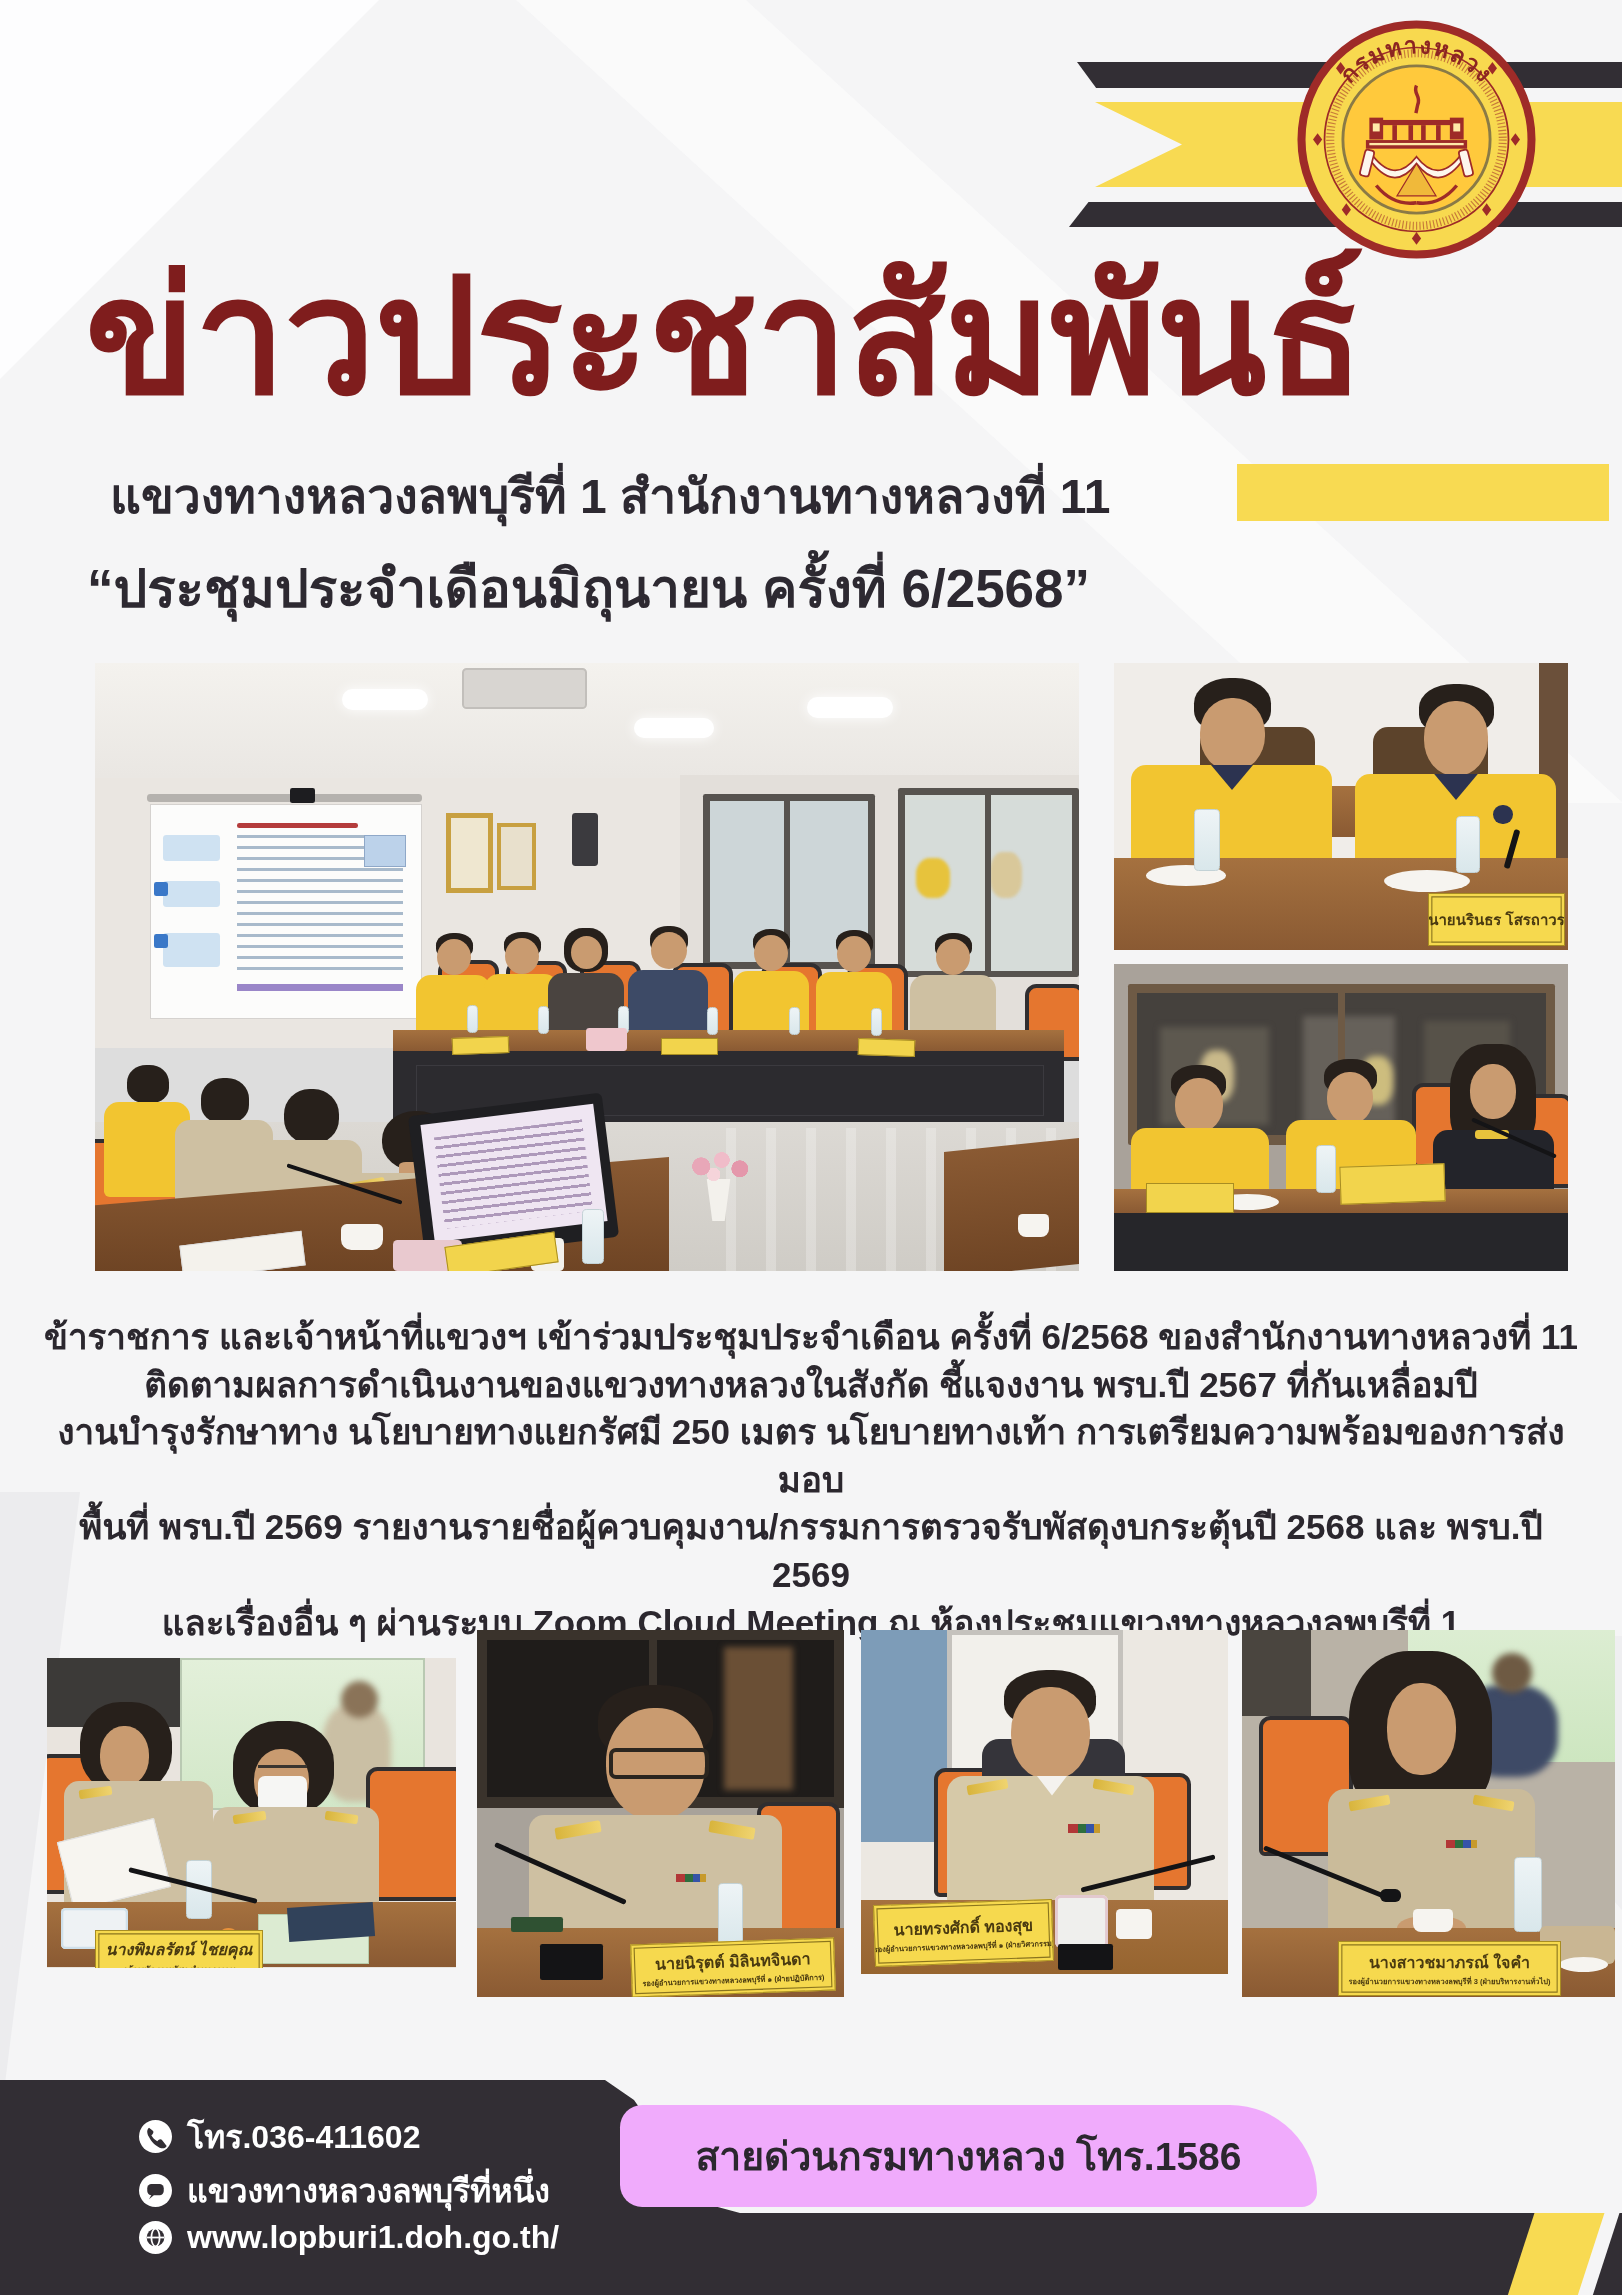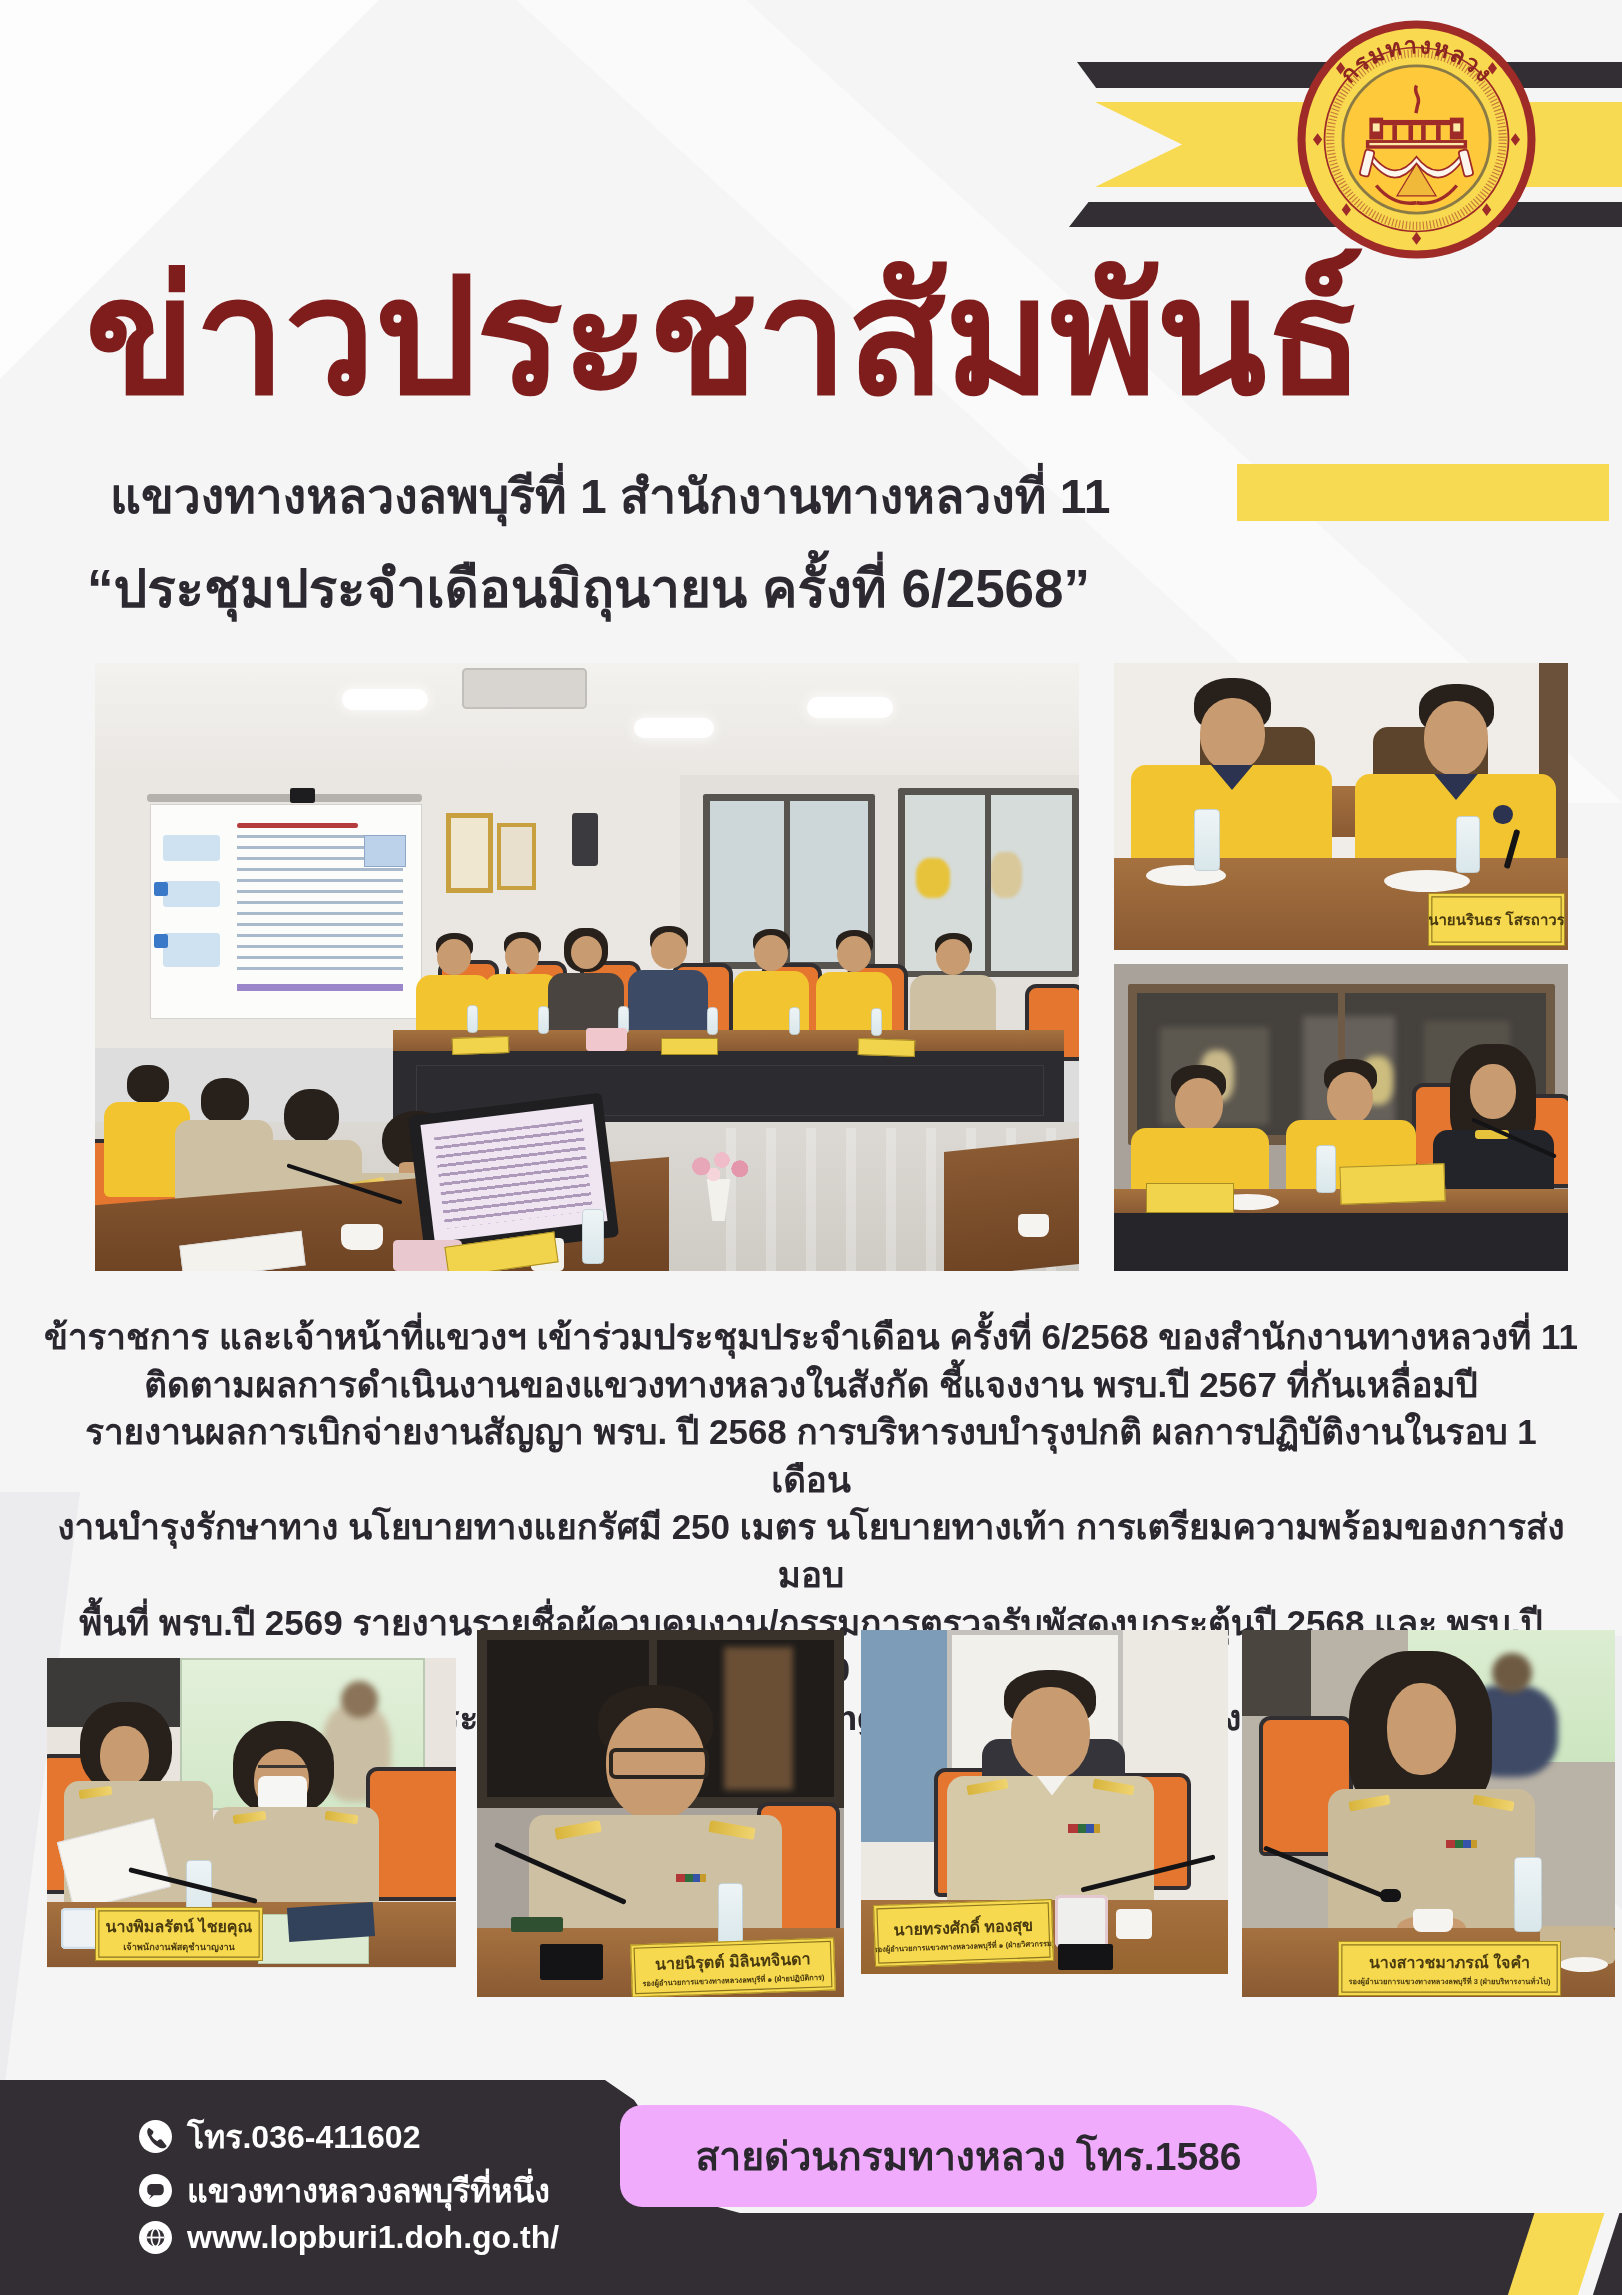--- a/index.html
+++ b/index.html
@@ -320,21 +320,20 @@
     <div class="bottle a" style="left:202px;top:181px;width:18.4px;height:46px;"></div>
     <div class="plate a" style="left:101px;top:230px;width:64px;height:16px;"></div>
     <div class="a" style="left:226px;top:201px;width:103px;height:36px;background:#f2d44c;border:1.7px solid #a88d22;transform:rotate(-2deg);"></div>
     <div class="a" style="left:32px;top:219px;width:86px;height:27.5px;background:#f2d44c;border:1.7px solid #a88d22;"></div>
     <div class="a mic" style="left:354px;top:172px;width:92px;height:4px;transform:rotate(24deg);"></div>
   </div>
 
   <div class="a" style="left:42px;top:1313px;width:1538px;">
     <div class="bodyline">ข้าราชการ และเจ้าหน้าที่แขวงฯ เข้าร่วมประชุมประจำเดือน ครั้งที่ 6/2568 ของสำนักงานทางหลวงที่ 11</div>
     <div class="bodyline">ติดตามผลการดำเนินงานของแขวงทางหลวงในสังกัด ชี้แจงงาน พรบ.ปี 2567 ที่กันเหลื่อมปี</div>
-    <div class="bodyline">รายงานผลการเบิกจ่ายงานสัญญา พรบ. ปี 2568 การบริหารงบบำรุงปกติ ผลการปฏิบัติงานในรอบ 1 เดือน</div>
     <div class="bodyline">งานบำรุงรักษาทาง นโยบายทางแยกรัศมี 250 เมตร นโยบายทางเท้า การเตรียมความพร้อมของการส่งมอบ</div>
     <div class="bodyline">พื้นที่ พรบ.ปี 2569 รายงานรายชื่อผู้ควบคุมงาน/กรรมการตรวจรับพัสดุงบกระตุ้นปี 2568 และ พรบ.ปี 2569</div>
     <div class="bodyline">และเรื่องอื่น ๆ  ผ่านระบบ Zoom Cloud Meeting  ณ ห้องประชุมแขวงทางหลวงลพบุรีที่ 1</div>
   </div>
 
   <div class="photo" style="left:47px;top:1658px;width:409px;height:310px;">
     <div class="a" style="left:0;top:0;width:409px;height:310px;background:#e9e4de;"></div>
     <div class="a" style="left:0;top:0;width:138px;height:69px;background:#3c3a38;"></div>
     <div class="a" style="left:133px;top:0;width:241px;height:148px;background:linear-gradient(#e3f0da,#d2e7c8);border:2.3px solid #b9c9b2;"></div>
     <div class="a blur6" style="left:275px;top:46px;width:69px;height:98px;background:#cabfa4;border-radius:40%;"></div>
@@ -357,21 +356,21 @@
       <div class="a epl" style="left:19.5px;top:92px;width:33px;height:9.2px;transform:rotate(-8deg);"></div>
       <div class="a epl" style="left:112px;top:92px;width:33px;height:9.2px;transform:rotate(8deg);"></div>
     </div>
     <div class="a wood" style="left:0;top:244px;width:409px;height:65px;"></div>
     <div class="a" style="left:13.8px;top:250px;width:67px;height:41px;background:#eef2f4;border-radius:4.6px;box-shadow:inset 0 0 0 2.3px #cfe0ea;"></div>
     <div class="bottle a" style="left:139px;top:202px;width:24px;height:57px;"></div>
     <div class="a" style="left:170px;top:270px;width:23px;height:23px;background:#e8923a;border-radius:50%;"></div>
     <div class="a" style="left:211px;top:256px;width:109px;height:48px;background:#dcebd2;border:1.1px solid #b8ccab;"></div>
     <div class="a" style="left:241px;top:247px;width:86px;height:34px;background:#31425a;transform:rotate(-4deg);"></div>
     <div class="a mic" style="left:80px;top:225px;width:132px;height:4.6px;transform:rotate(14deg);"></div>
-    <div class="nameplate a" style="left:48px;top:249px;width:168px;height:54px;">
+    <div class="nameplate a" style="left:48px;top:272px;width:168px;height:54px;font-style:italic;">
       <div class="np-name" style="font-size:16px;">นางพิมลรัตน์  ไชยคุณ</div>
       <div class="np-title" style="font-size:9.2px;">เจ้าพนักงานพัสดุชำนาญงาน</div>
     </div>
   </div>
 
   <div class="photo" style="left:477px;top:1630px;width:367px;height:367px;">
     <div class="a" style="left:0;top:0;width:367px;height:367px;background:#a8a29a;"></div>
     <div class="a" style="left:0;top:0;width:367px;height:178px;background:#3a332c;"></div>
     <div class="a" style="left:10.3px;top:10.3px;width:347px;height:157px;background:#1f1c1a;"></div>
     <div class="a blur6" style="left:247px;top:17px;width:69px;height:143px;background:#6a4f35;"></div>

